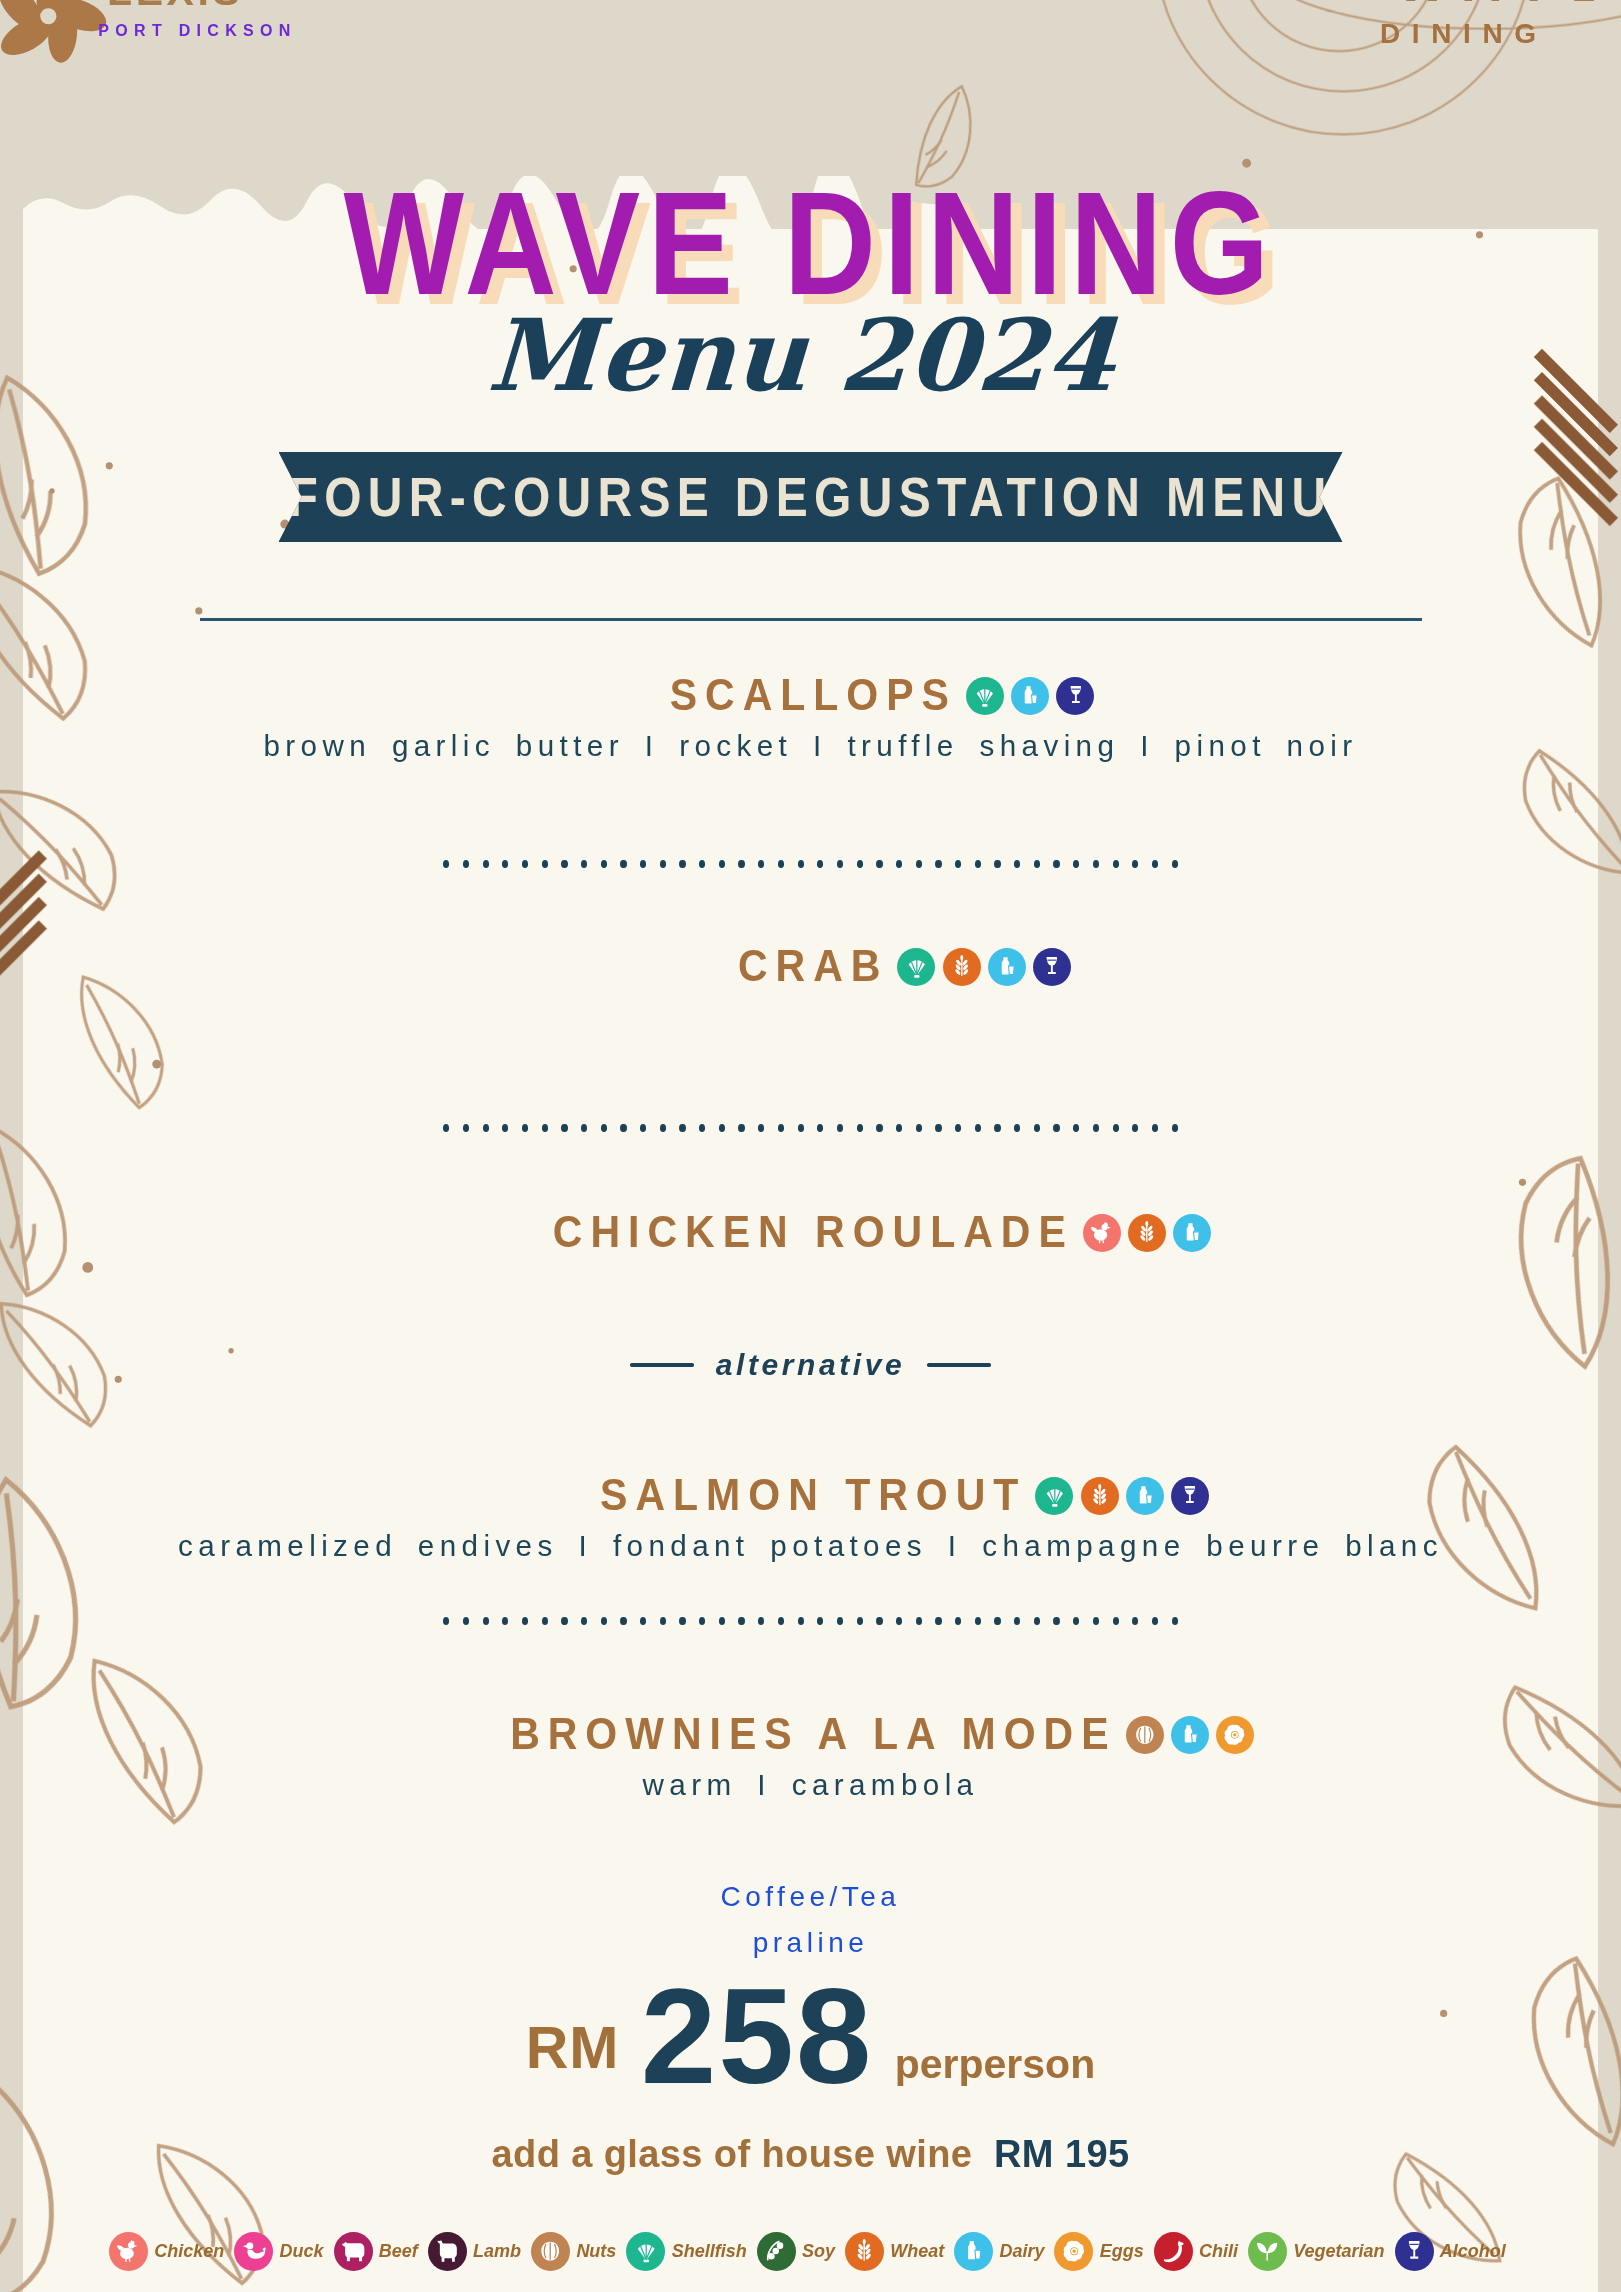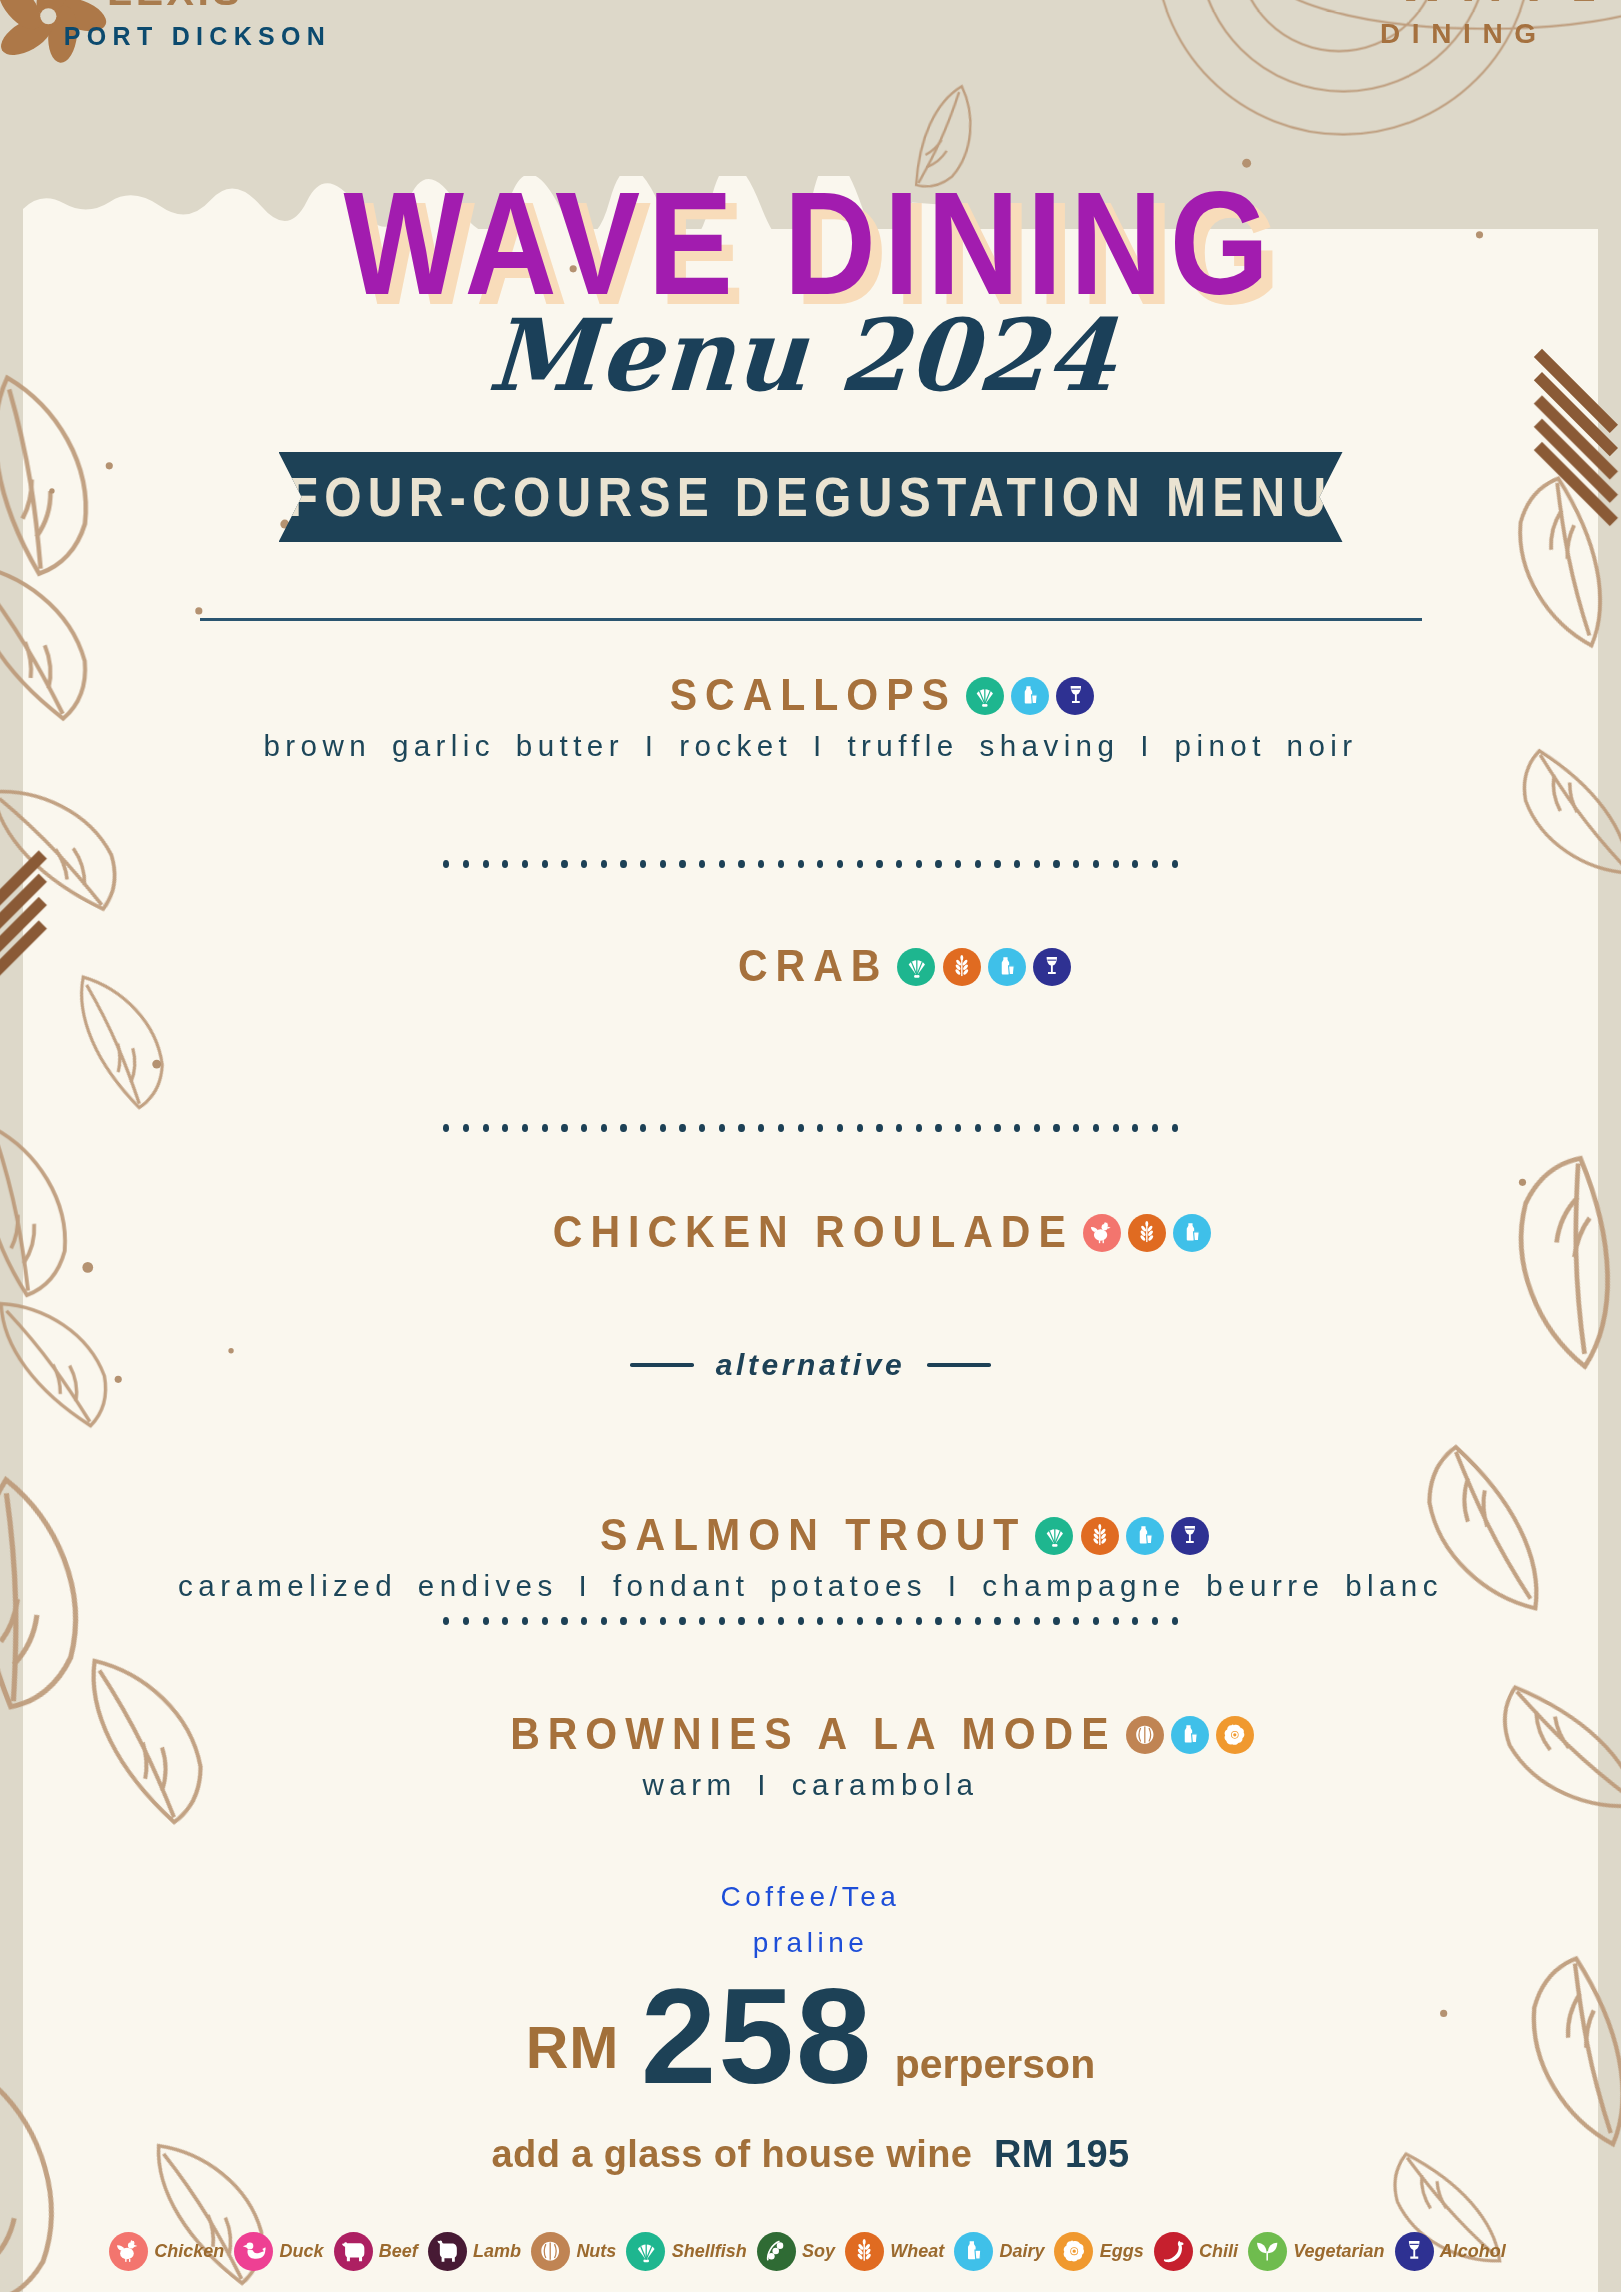--- a/index.html
+++ b/index.html
@@ -8,21 +8,21 @@
   .panel{position:absolute;left:23px;right:23px;top:229px;bottom:0;background:#faf7ee;}
   .wave{position:absolute;left:23px;right:23px;top:176px;height:55px;}
   .decor{position:absolute;left:0;top:0;width:1621px;height:2293px;pointer-events:none;}
 
   .abs{position:absolute;}
   .ctr{left:0;right:0;text-align:center;}
 
   
   .wordmark-clip{position:absolute;overflow:hidden;color:#a97c4e;font-weight:bold;}
   .resort-loc{position:absolute;top:21.5px;left:63px;width:269px;text-align:center;
-    color:#0c4a6e;font-size:25px;font-weight:bold;letter-spacing:6.3px;}
+    color:#6d28d9;font-size:16px;font-weight:bold;letter-spacing:6.3px;}
   .venue-name{position:absolute;top:18px;left:1380px;width:233px;
     color:#a5713f;font-size:28px;font-weight:bold;letter-spacing:11.6px;}
 
   
   .main-title{top:167px;color:#a21caf;font-size:133px;font-weight:800;letter-spacing:8px;
     white-space:nowrap;}
   .main-title span{display:inline-block;transform:scale(.96,1.1);
     text-shadow:11.6px 9.9px 0 #f8dcba;}
   .script-title{top:297px;color:#1b4059;font-family:"DejaVu Serif",serif;
     font-style:italic;font-weight:bold;font-size:99px;}
@@ -368,21 +368,21 @@
               </svg>
             </span>
           </span>
     </div>
   </div>
       <div class="altrow" style="top:1348px">
       <span class="dash"></span>
       <span class="alt-text">alternative</span>
       <span class="dash"></span>
     </div>
-      <div class="abs ctr" style="top:1512px">
+      <div class="abs ctr" style="top:1472px">
     <div class="dishrow">
       <span class="dishname">SALMON TROUT</span>
       <span class="chips" style="margin-right:-188px">
             <span class="chip" style="width:38px;height:38px;background:#1eb68f">
     <svg viewBox="0 0 24 24">
                 <path fill="#fff" d="M12 19.2 5.4 10.2A8 8 0 0 1 18.6 10.2Z"></path>
                 <rect fill="#fff" x="9.8" y="18.6" width="4.4" height="2.2" rx="1"></rect>
                 <g stroke="#1eb68f" stroke-width="1">
                   <line x1="12" y1="18.6" x2="12" y2="5.8"></line>
                   <line x1="12" y1="18.6" x2="7.6" y2="8"></line>

